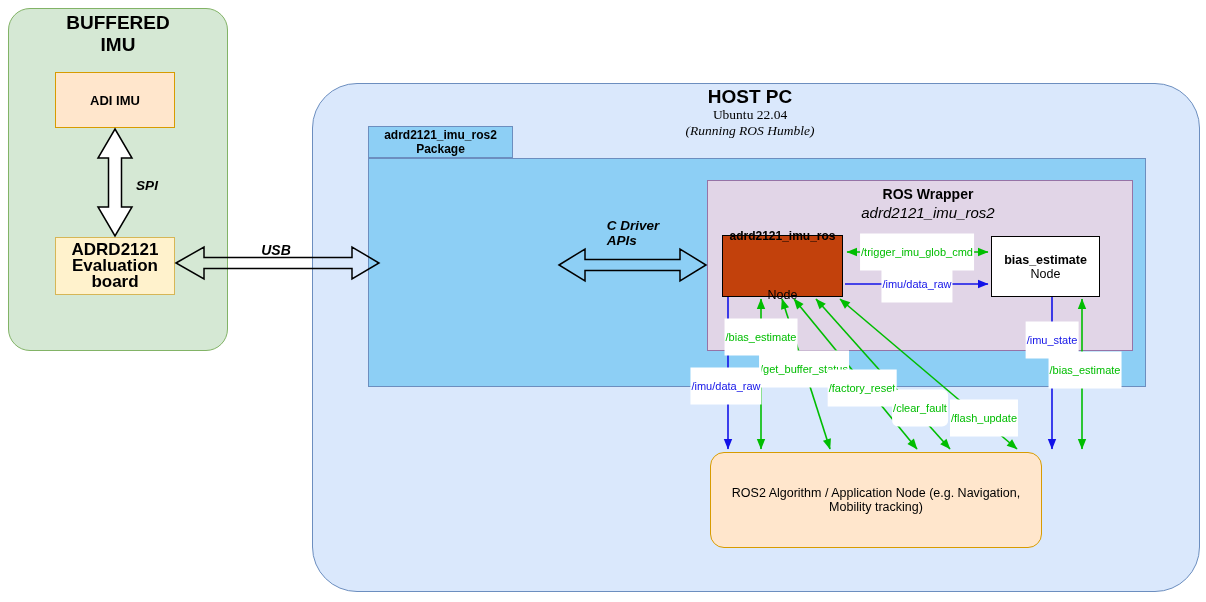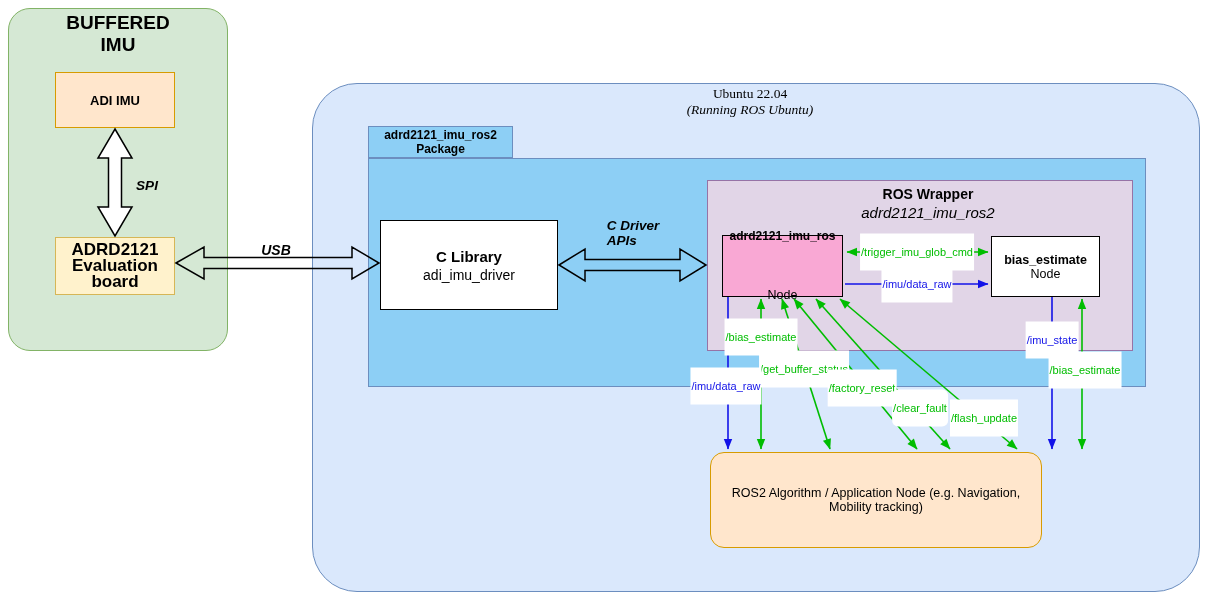--- a/index.html
+++ b/index.html
@@ -21,21 +21,21 @@
   .host-title .t3{font-family:"Liberation Serif",serif;font-style:italic;font-size:13.5px;line-height:15px;}
   .pkg-tab{left:368px;top:126px;width:145px;height:32px;background:#8dcff5;border:1px solid #6c8ebf;font-weight:bold;font-size:12px;line-height:14px;}
   .pkg-body{left:368px;top:158px;width:778px;height:229px;background:#8dcff5;border:1px solid #6c8ebf;}
   .clib{left:380px;top:220px;width:178px;height:90px;background:#fff;border:1.5px solid #000;}
   .clib .t1{font-weight:bold;font-size:15px;line-height:19px;}
   .clib .t2{font-size:14px;line-height:18px;}
   .wrapper-box{left:707px;top:180px;width:426px;height:171px;background:#e1d5e7;border:1px solid #9673a6;}
   .wrapper-title{left:707px;top:186px;width:426px;text-align:center;margin-left:8px;}
   .wrapper-title .t1{font-weight:bold;font-size:14px;line-height:17px;}
   .wrapper-title .t2{font-style:italic;font-size:15px;line-height:19px;}
-  .node1{left:722px;top:235px;width:121px;height:62px;background:#f9a8d4;border:1.5px solid #000;gap:44px;}
+  .node1{left:722px;top:235px;width:121px;height:62px;background:#c2410c;border:1.5px solid #000;gap:44px;}
   .node1 .t1{font-weight:bold;font-size:12px;line-height:15px;}
   .node1 .t2{font-size:12.5px;line-height:15px;}
   .node2{left:991px;top:236px;width:109px;height:61px;background:#fff;border:1.5px solid #000;font-size:12.5px;}
   .node2 b{font-size:12.5px;}
   .app-box{left:710px;top:452px;width:332px;height:96px;background:#ffe6cc;border:1.5px solid #d79b00;border-radius:14px;font-size:12.5px;padding:0 14px;}
   
   .conn-label{font-weight:bold;font-style:italic;font-size:13.5px;transform:translate(-50%,-50%);white-space:nowrap;}
   .topic{font-size:11px;background:#fff;padding:12px 1px;line-height:13px;white-space:nowrap;transform:translate(-50%,-50%);z-index:5;}
   .topic.g{color:var(--green);}
   .topic.b{color:var(--blue);}
@@ -59,34 +59,31 @@
   <div class="abs box adi-imu">
     <span>ADI IMU</span>
   </div>
   <div class="abs box eval-board">
     <span>ADRD2121</span>
     <span>Evaluation board</span>
   </div>
 
   <div class="abs host-box"></div>
   <div class="abs host-title">
+    <div class="t1">HOST PC</div>
     <div class="t2">Ubuntu 22.04</div>
-    <div class="t3">(Running ROS Ubuntu)</div>
+    <div class="t3">(Running ROS Humble)</div>
   </div>
 
   <div class="abs box pkg-tab">
     <span>adrd2121_imu_ros2</span>
     <span>Package</span>
   </div>
   <div class="abs pkg-body"></div>
 
-  <div class="abs box clib">
-    <span class="t1">C Library</span>
-    <span class="t2">adi_imu_driver</span>
-  </div>
 
   <div class="abs wrapper-box"></div>
   <div class="abs wrapper-title">
     <div class="t1">ROS Wrapper</div>
     <div class="t2">adrd2121_imu_ros2</div>
   </div>
   <div class="abs box node1">
     <span class="t1">adrd2121_imu_ros</span>
     <span class="t2">Node</span>
   </div>

